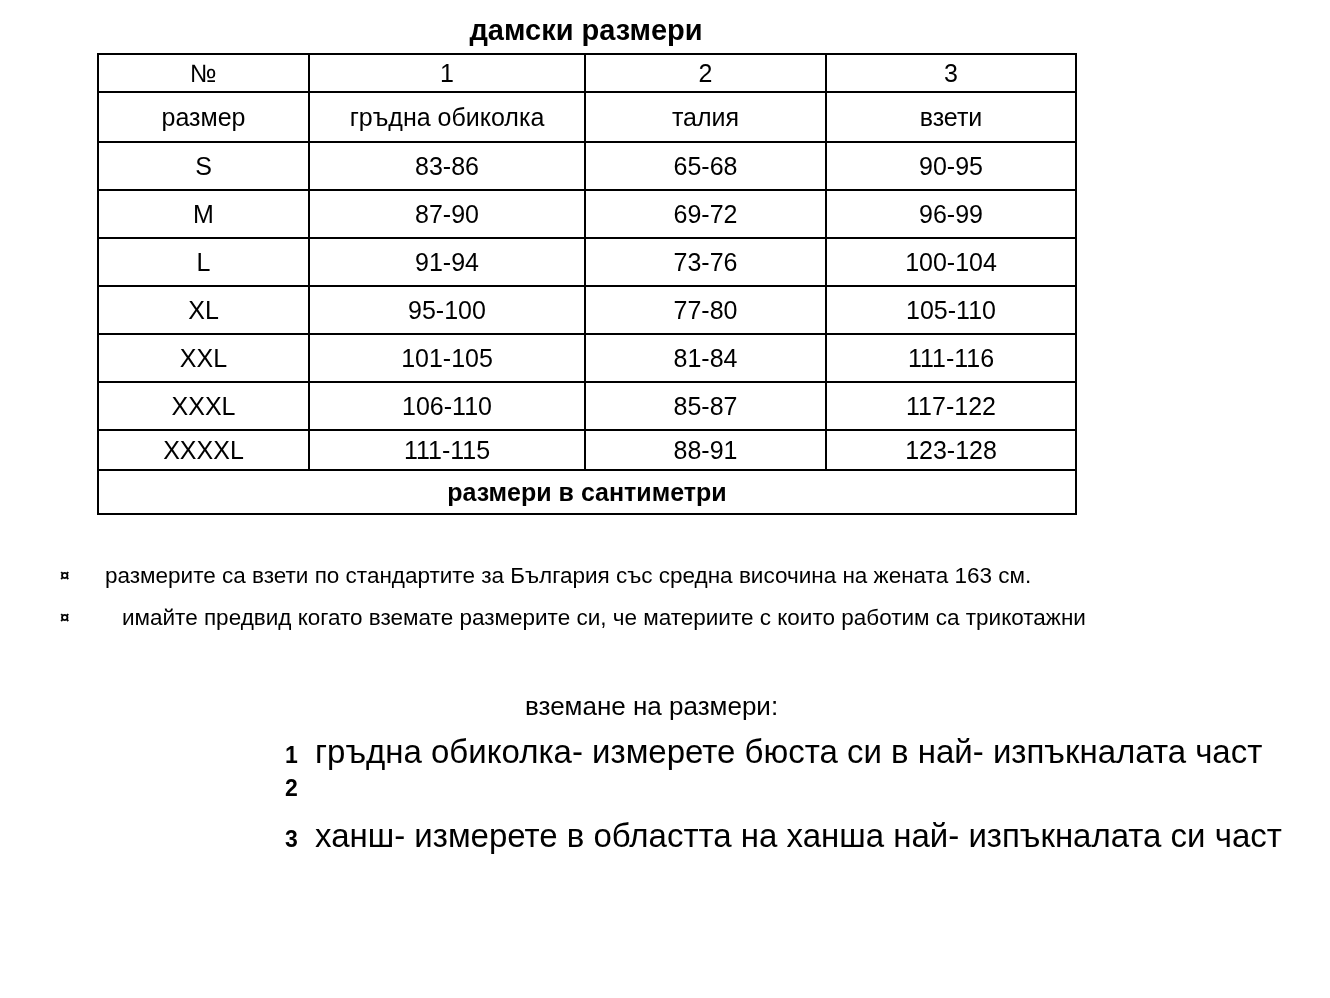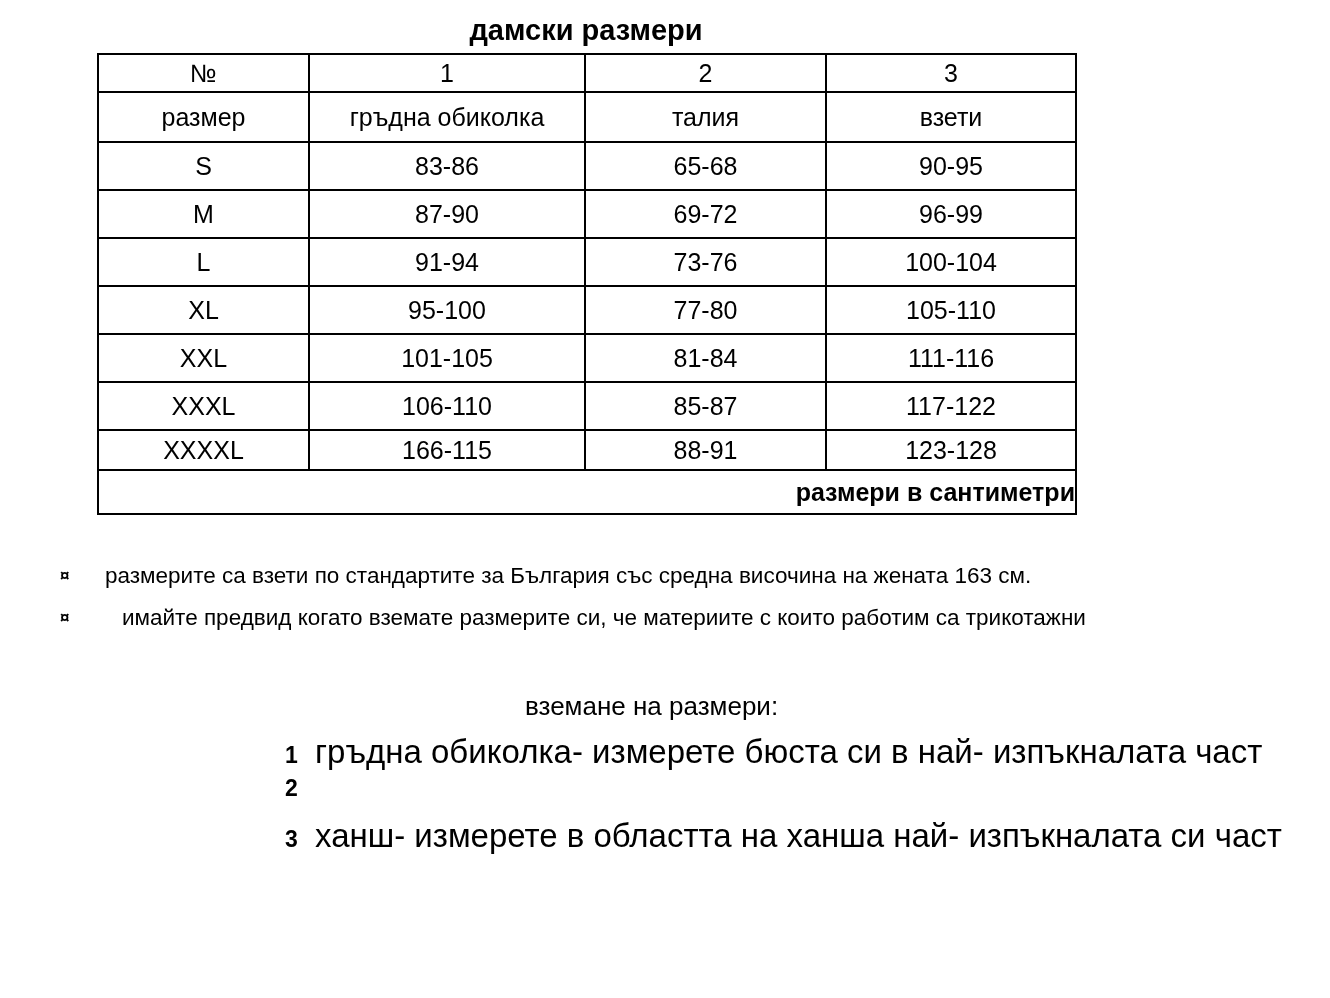--- a/index.html
+++ b/index.html
@@ -32,21 +32,21 @@
     text-align: center;
     vertical-align: middle;
     font-size: 25px;
     padding: 0;
     overflow: hidden;
   }
   tr.r-head1 td { height: 38px; }
   tr.r-head2 td { height: 50px; margin-left: 17px; }
   tr.r-data  td { height: 48px; }
   tr.r-last  td { height: 40px; }
-  tr.r-foot  td { height: 44px; font-weight: bold; text-align: right; }
+  tr.r-foot  td { height: 44px; font-weight: bold; }
 
   .notes { margin: 42px 0 0 60px; }
   .note-item { display: flex; align-items: flex-start; }
   .note-item + .note-item { margin-top: 4px; }
   .note-bullet {
     width: 45px;
     flex: 0 0 45px;
     font-size: 17px;
     font-weight: bold;
     line-height: 38px;
@@ -128,21 +128,21 @@
         <td>111-116</td>
       </tr>
       <tr class="r-data">
         <td>XXXL</td>
         <td>106-110</td>
         <td>85-87</td>
         <td>117-122</td>
       </tr>
       <tr class="r-last">
         <td>XXXXL</td>
-        <td>166-115</td>
+        <td>111-115</td>
         <td>88-91</td>
         <td>123-128</td>
       </tr>
       <tr class="r-foot">
         <td colspan="4">размери в сантиметри</td>
       </tr>
     </tbody>
   </table>
 
   <div class="notes">

